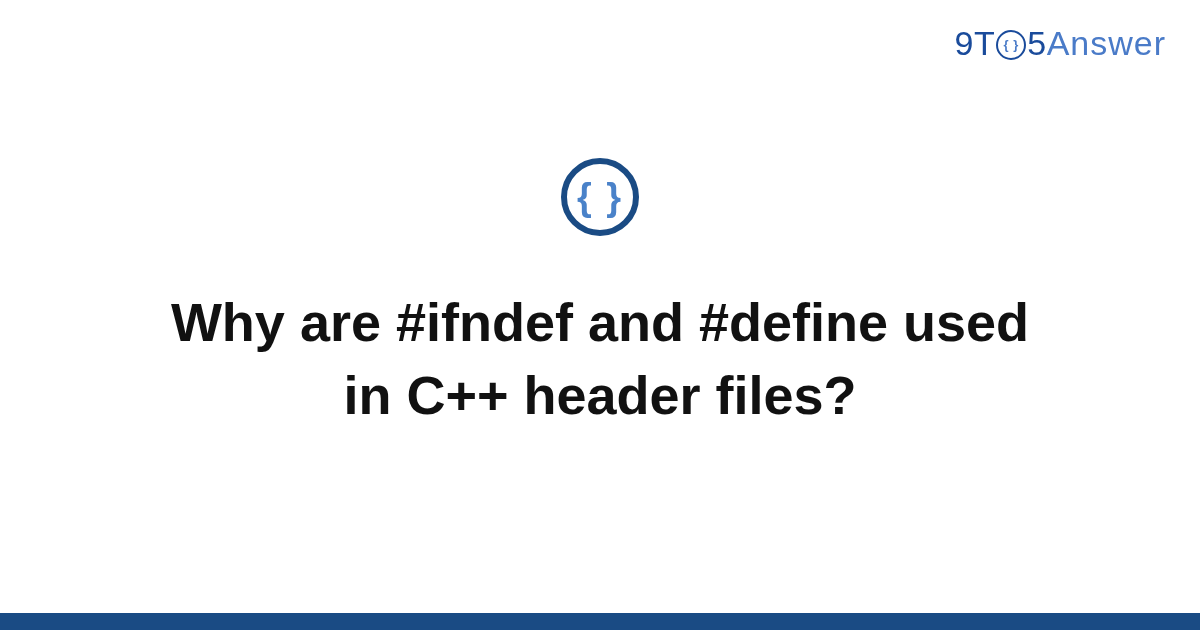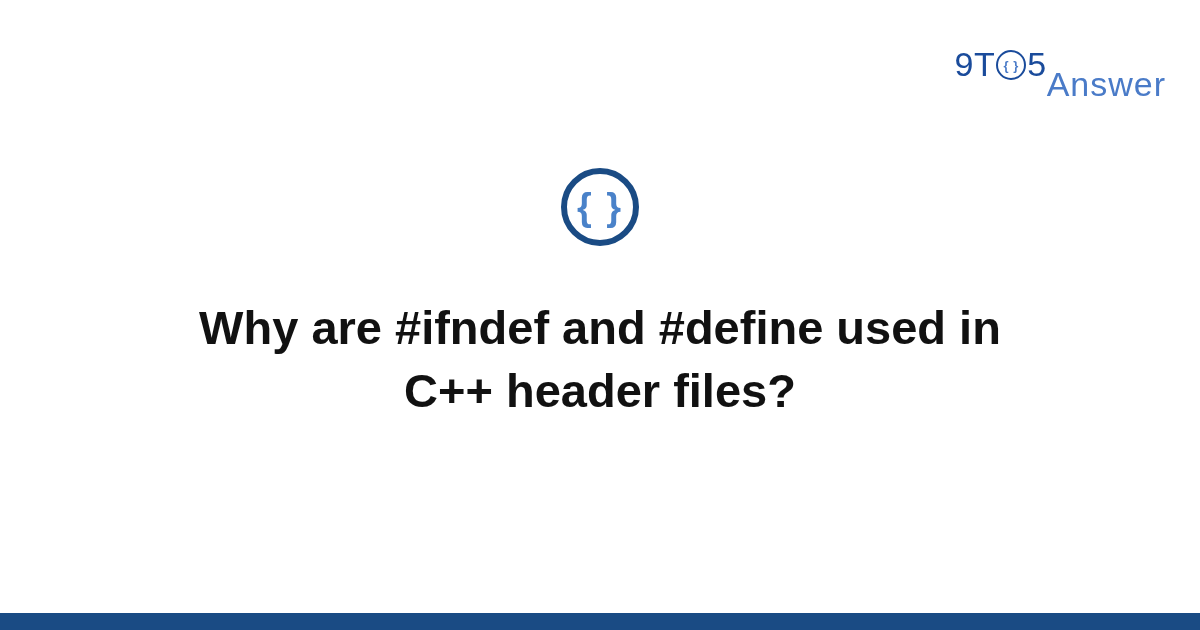--- a/index.html
+++ b/index.html
@@ -35,21 +35,21 @@
       position: relative;
       top: 1px;
     }
     .brand .o-inner {
       font-size: 13px;
       color: #4a7bc8;
       font-weight: 600;
       line-height: 1;
     }
     .brand .five { color: #1a4b9b; font-weight: 500; }
-    .brand .answer { color: #4a7bc8; font-weight: 400; letter-spacing: 1px; margin-top: 41px; }
+    .brand .answer { color: #4a7bc8; font-weight: 400; letter-spacing: 1px; }
     .center {
       position: absolute;
       top: 0; left: 0; right: 0; bottom: 0;
       display: flex;
       flex-direction: column;
       align-items: center;
       justify-content: center;
       padding-bottom: 40px;
     }
     .logo-icon {
@@ -65,21 +65,21 @@
     .logo-icon .braces {
       color: #4a82c9;
       font-size: 38px;
       font-weight: 700;
       line-height: 1;
       letter-spacing: 2px;
       font-family: Arial, sans-serif;
       display: flex;
     }
     .title {
-      font-size: 47px;
+      font-size: 54px;
       font-weight: 700;
       color: #111111;
       text-align: center;
       line-height: 1.35;
       max-width: 960px;
       padding: 0 40px;
     }
     .footer-bar {
       position: absolute;
       left: 0;

